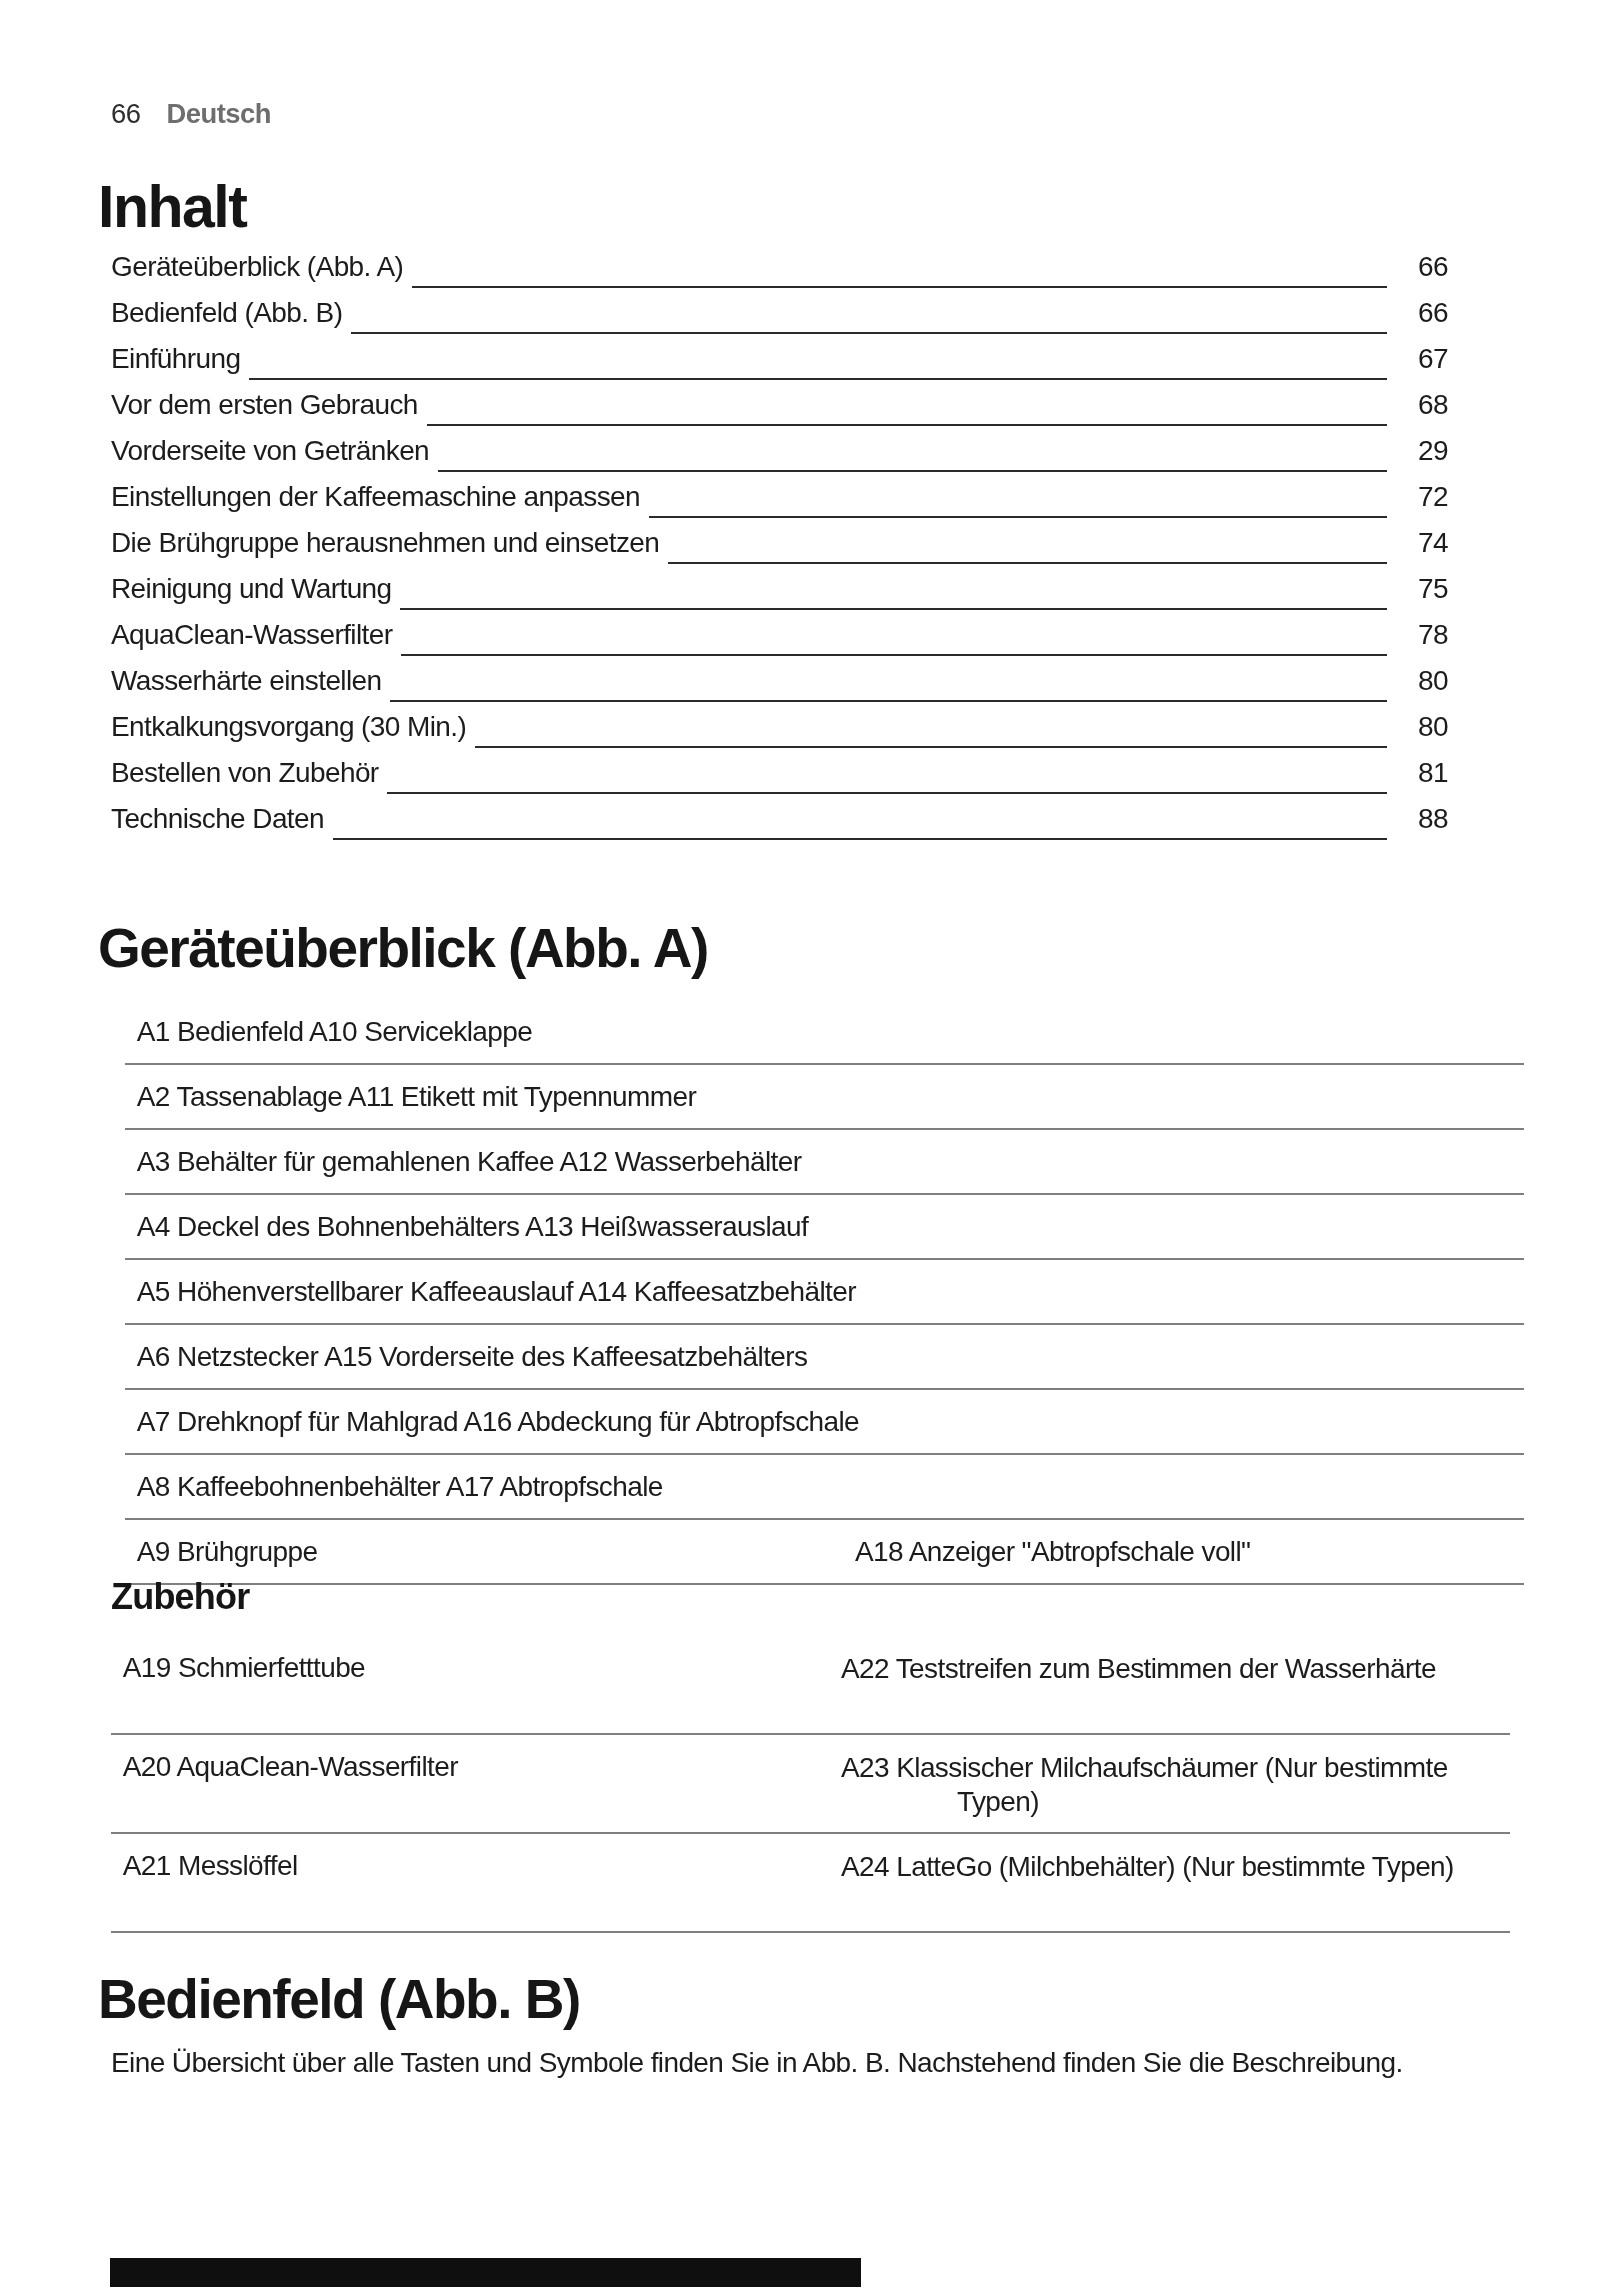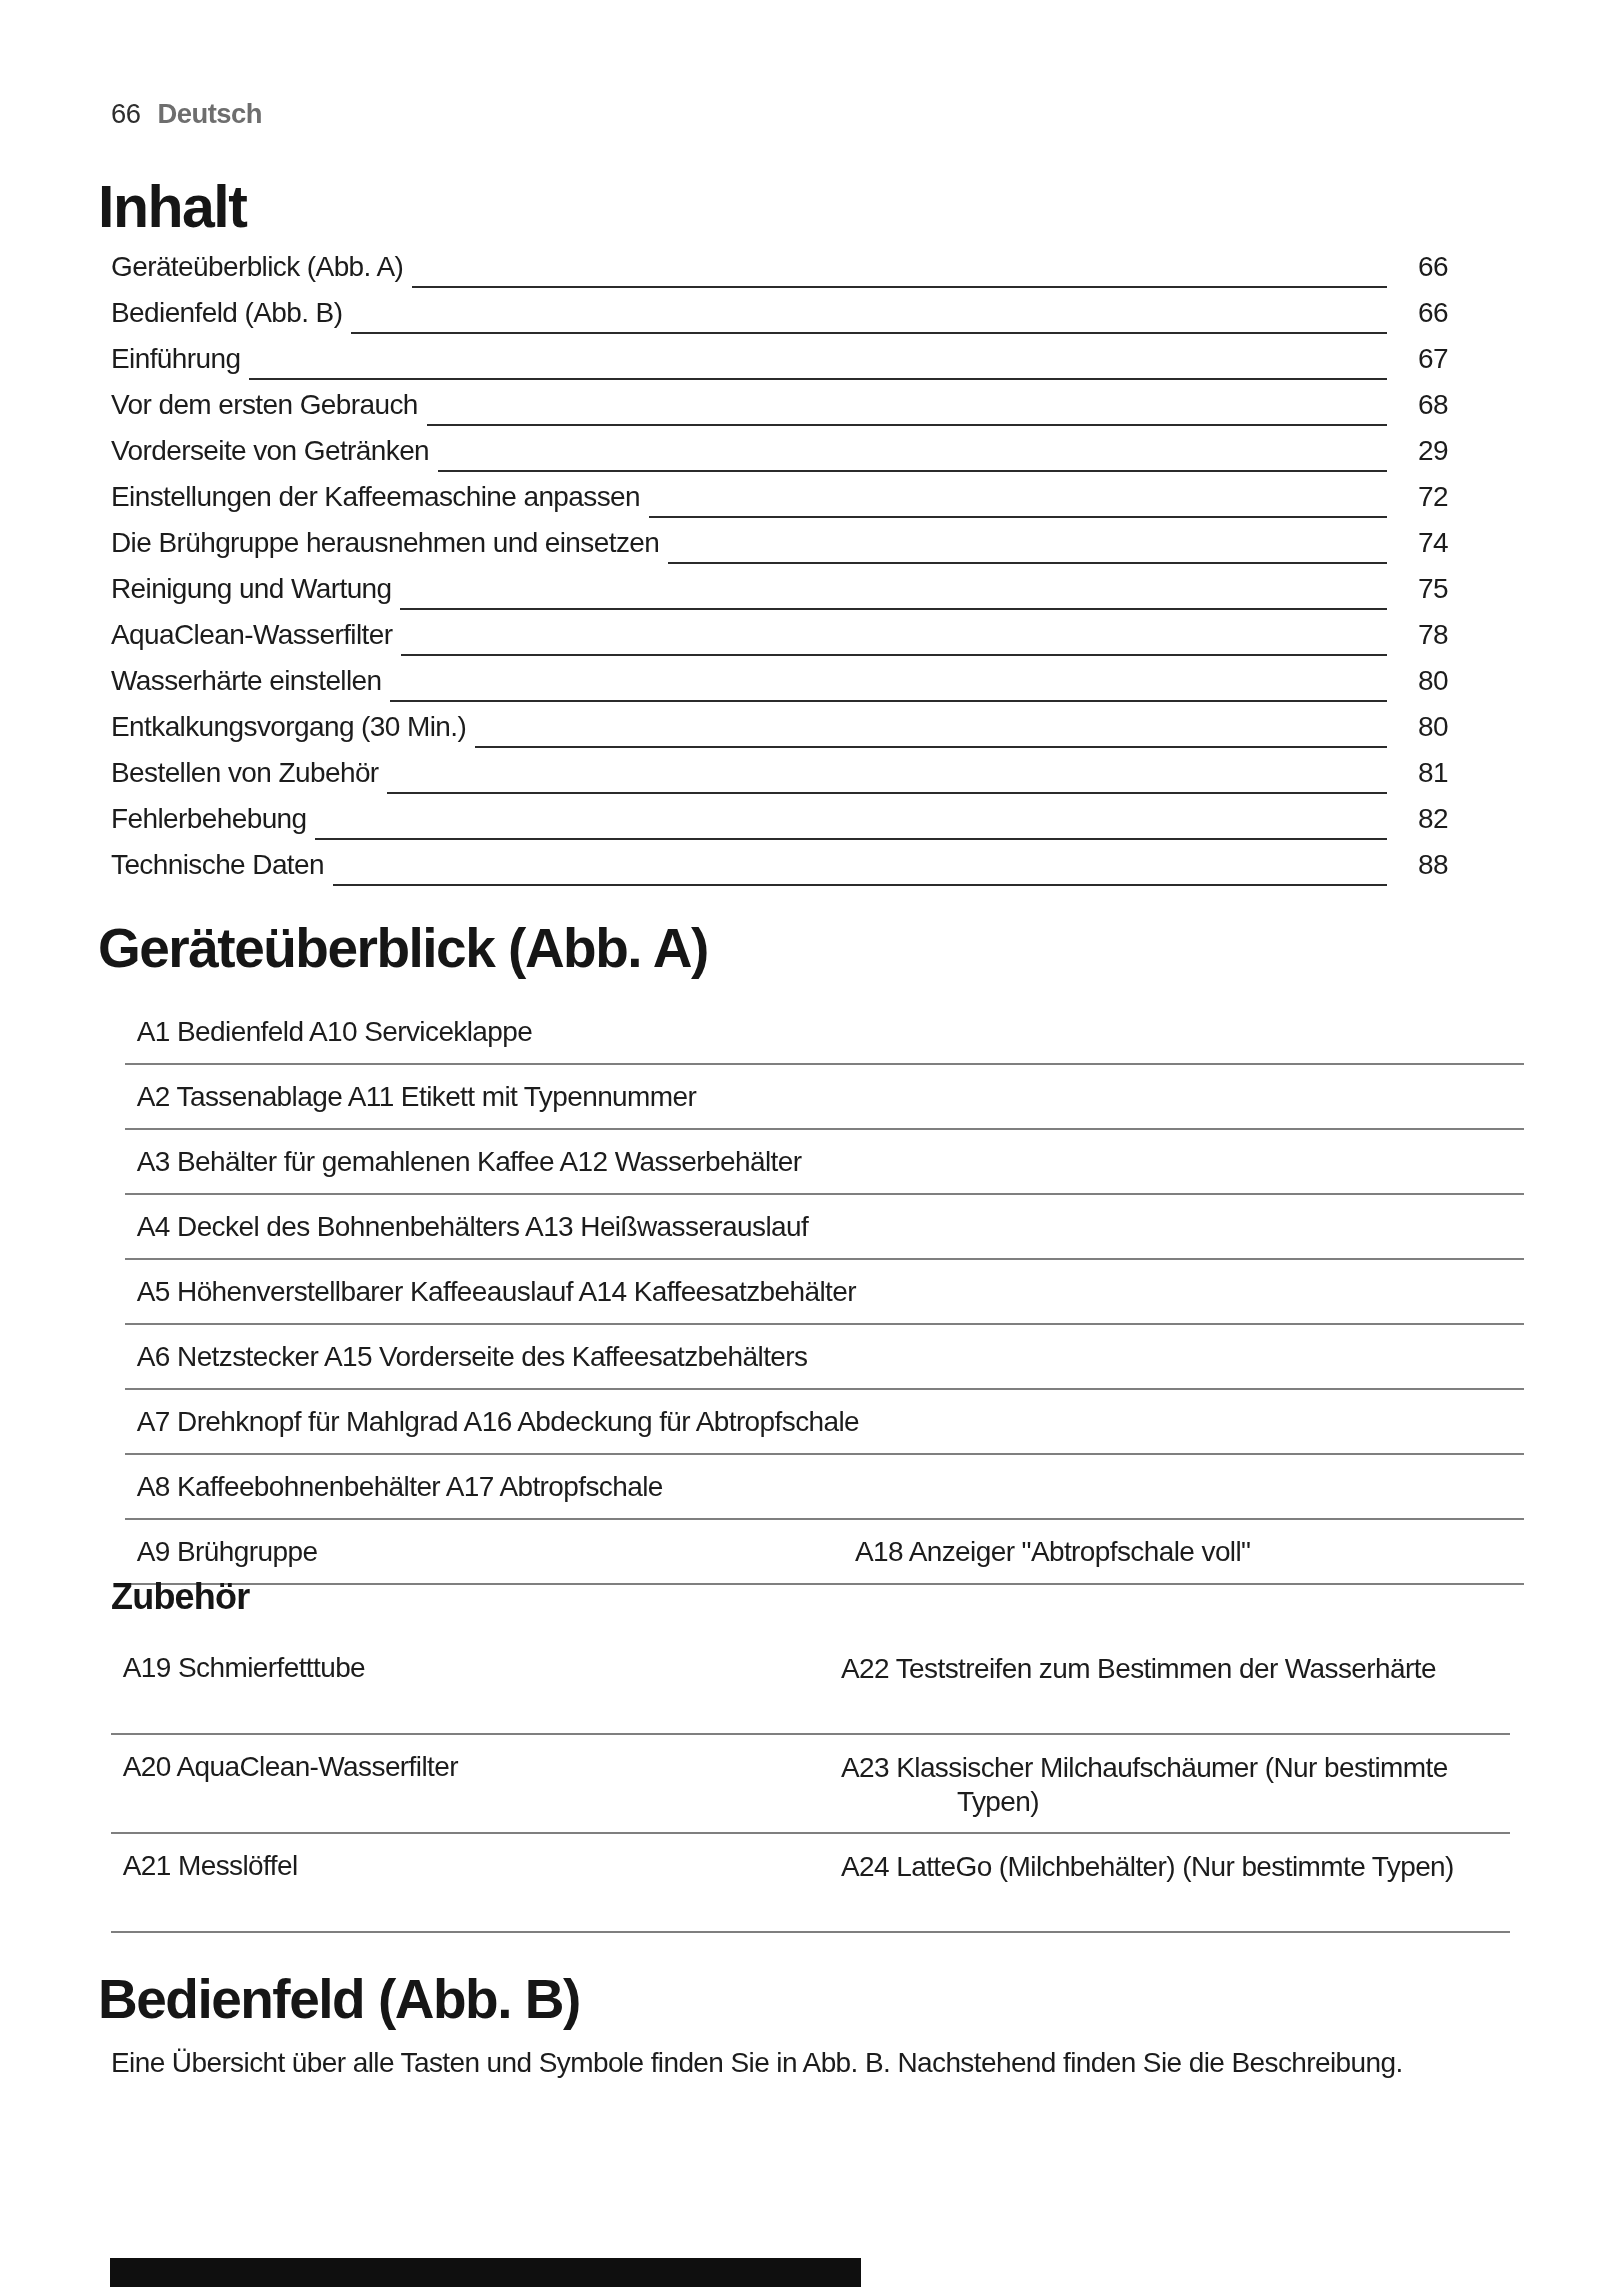--- a/index.html
+++ b/index.html
@@ -7,21 +7,21 @@
     position:relative;
     width:1621px;height:2293px;
     background:#ffffff;
     font-family:"Liberation Sans","DejaVu Sans",sans-serif;
     color:#1c1c1c;
     overflow:hidden;
   }
   
   .runhead{position:absolute;top:98px;left:111px;font-size:27.4px;letter-spacing:-0.5px;}
   .runhead .pagenum{color:#2e2e2e;font-weight:400;}
-  .runhead .lang{color:#6e6e6e;font-weight:700;margin-left:17px;}
+  .runhead .lang{color:#6e6e6e;font-weight:700;margin-left:26px;}
 
   
   .h1{position:absolute;left:98px;font-weight:700;color:#161616;
       font-size:55px;letter-spacing:-1.5px;line-height:1;white-space:nowrap;}
   .h1.inhalt{top:178px;font-size:59px;}
   .h1.overview{top:921px;}
   .h1.panel{top:1972px;}
 
   
   .toc{position:absolute;top:251px;left:111px;width:1337px;font-size:28px;letter-spacing:-0.6px;}
@@ -119,25 +119,20 @@
         <span class="toc-label">Entkalkungsvorgang (30 Min.)</span>
         <span class="toc-leader"></span>
         <span class="toc-page">80</span>
       </div>
     <div class="toc-row">
         <span class="toc-label">Bestellen von Zubehör</span>
         <span class="toc-leader"></span>
         <span class="toc-page">81</span>
       </div>
     <div class="toc-row">
-        <span class="toc-label">Fehlerbehebung</span>
-        <span class="toc-leader"></span>
-        <span class="toc-page">82</span>
-      </div>
-    <div class="toc-row">
         <span class="toc-label">Technische Daten</span>
         <span class="toc-leader"></span>
         <span class="toc-page">88</span>
       </div>
   </div>
 
   <div class="h1 overview">Geräteüberblick (Abb. A)</div>
 
   <div class="ovtable">
     <div class="ovrow">

